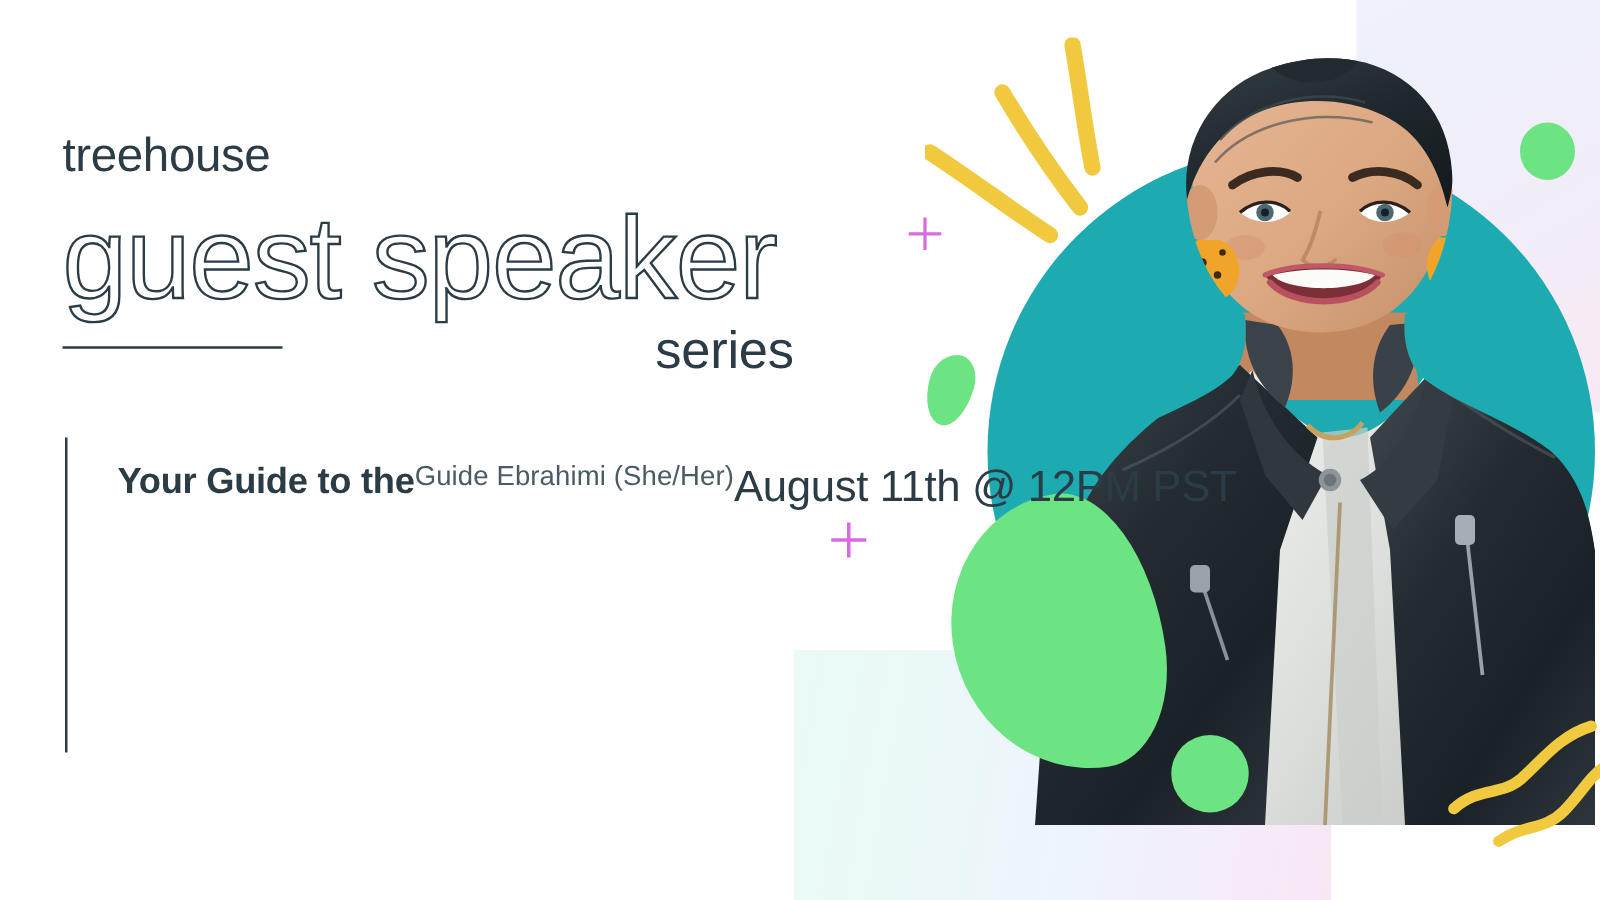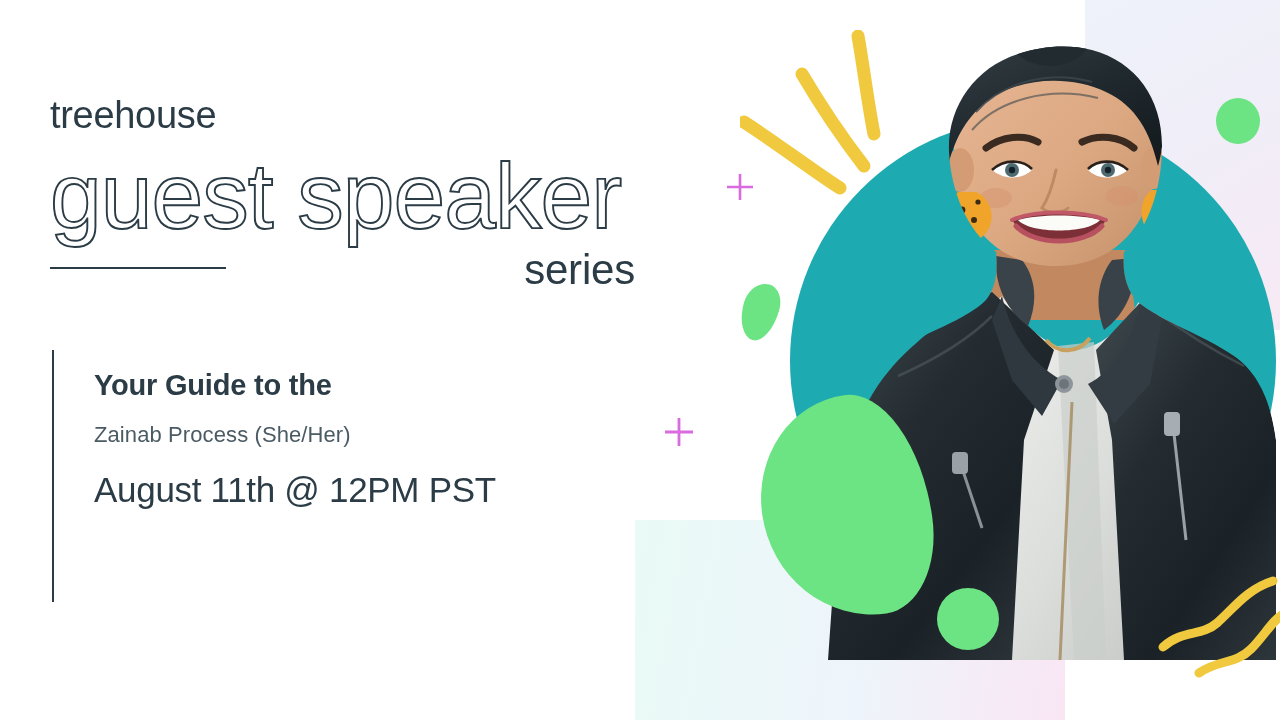--- a/index.html
+++ b/index.html
@@ -72,21 +72,21 @@
 
   
   #waves { position:absolute; left:1155px; top:575px; width:130px; height:110px; }
 
   
   .plus { position:absolute; }
   #plus-top { left:725px; top:172px; width:30px; height:30px; }
   #plus-mid { left:663px; top:416px; width:32px; height:32px; }
 
   
-  #headline-block { position:absolute; left:50px; top:96px; width:620px; }
+  #headline-block { position:absolute; left:50px; top:106px; width:620px; }
 
   #brand-word {
     font-size:38px; font-weight:400; letter-spacing:-0.3px;
     color:#2b3c46; line-height:1;
   }
 
   #outline-title {
     margin-top:6px;
     width:600px; height:115px;text-decoration:underline;
   }
@@ -104,21 +104,21 @@
     font-size:42px; font-weight:400; color:#2b3c46; line-height:1;
     letter-spacing:-0.2px;
   }
 
   
   #details-block {
     position:absolute; left:52px; top:350px;
     height:252px;
     border-left:2px solid #2b3c46;
     padding-left:40px;
-    display:flex; flex-direction:column; justify-content:flex-start;
+    display:flex; flex-direction:row; justify-content:flex-start;
   }
   #talk-title {
     font-size:29px; font-weight:700; color:#2b3c46;
     line-height:1.32; letter-spacing:-0.2px;
     margin-top:16px;
   }
   #speaker-name, #speaker-role {
     font-size:22px; font-weight:400; color:#4a5b64;
     line-height:1.33; letter-spacing:0.1px;
   }
@@ -308,17 +308,17 @@
     <div id="series-row">
       <div id="series-rule"></div>
       <div id="series-word">series</div>
     </div>
   </div>
 
   <div id="details-block">
     <div id="talk-title">
       <span>Your Guide to the</span><br>
     </div>
-    <div id="speaker-name">Zainab Process (She/Her)</div>
+    <div id="speaker-name">Guide Ebrahimi (She/Her)</div>
     <div id="event-datetime">August 11th @ 12PM PST</div>
   </div>
 
 </div>
 
 </body></html>

